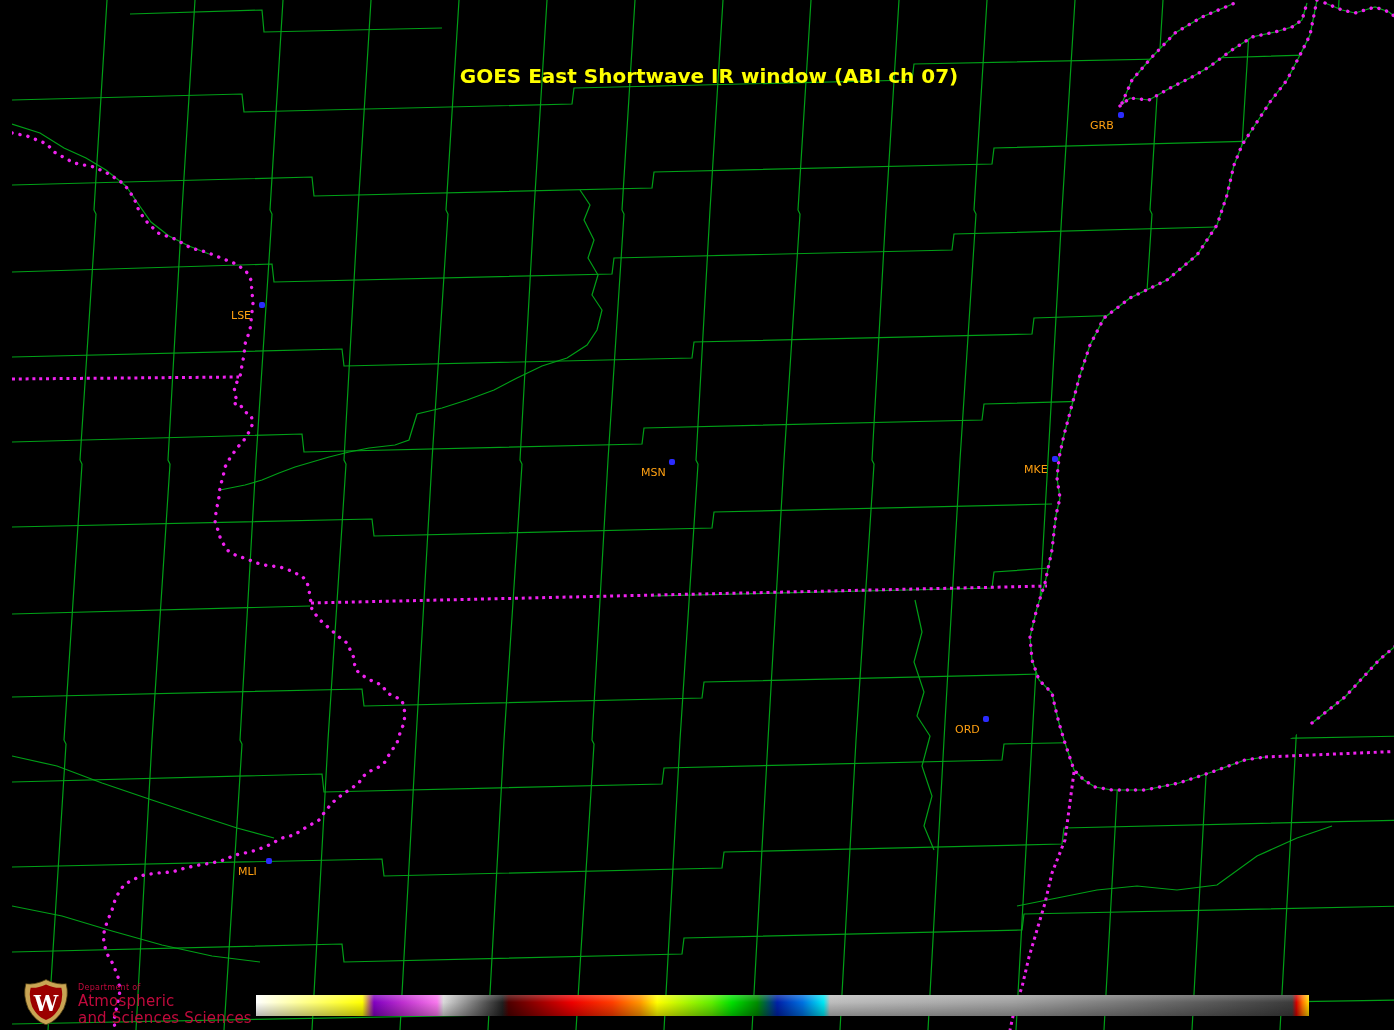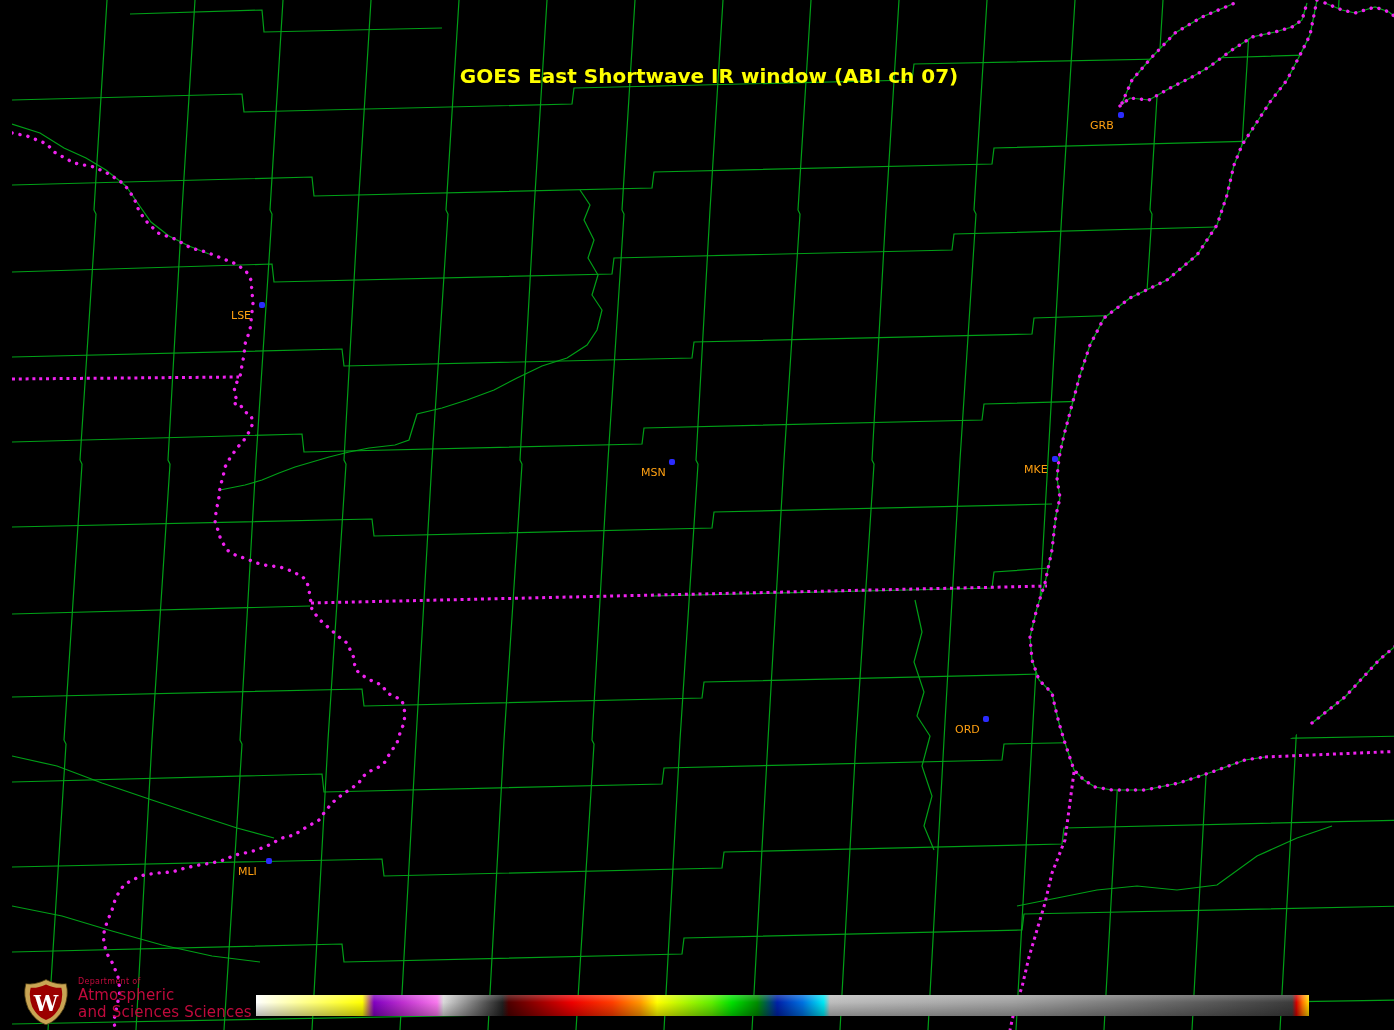--- a/index.html
+++ b/index.html
@@ -30,21 +30,21 @@
   .sdot{position:absolute;left:-3px;top:-3px;width:6px;height:6px;border-radius:2px;
         background:var(--station-dot-blue)}
   .slabel{position:absolute;left:-31px;top:4px;color:var(--station-label-orange);
           font-size:11px;white-space:nowrap}
   #colorbar{position:absolute;z-index:6}
   #colorbar::after{content:"";position:absolute;left:0;top:0;right:0;bottom:0;
         background:linear-gradient(to bottom,rgba(255,255,255,.22),rgba(255,255,255,0) 35%,rgba(0,0,0,.28));}
   #logo{position:absolute;left:8px;top:978px;z-index:7;display:flex;align-items:flex-start}
   #logo .crest{width:52px;height:50px;flex:0 0 auto}
   #logo .ltext{margin-left:6px;color:var(--logo-red);line-height:1}
-  #logo .dept{font-size:8px;margin-top:0;letter-spacing:.3px}
+  #logo .dept{font-size:8px;margin-top:6px;letter-spacing:.3px}
   #logo .big{font-size:15px;margin-top:2px;letter-spacing:.2px}
   .crest-outer{fill:var(--crest-gold);stroke:#4a3a10;stroke-width:1}
   .crest-inner{fill:var(--crest-red)}
   .crest-w{fill:#ffffff;font-family:"DejaVu Serif",serif;font-weight:bold;font-size:27px}
 </style>
 </head>
 <body>
 
 <div id="stage">
 

